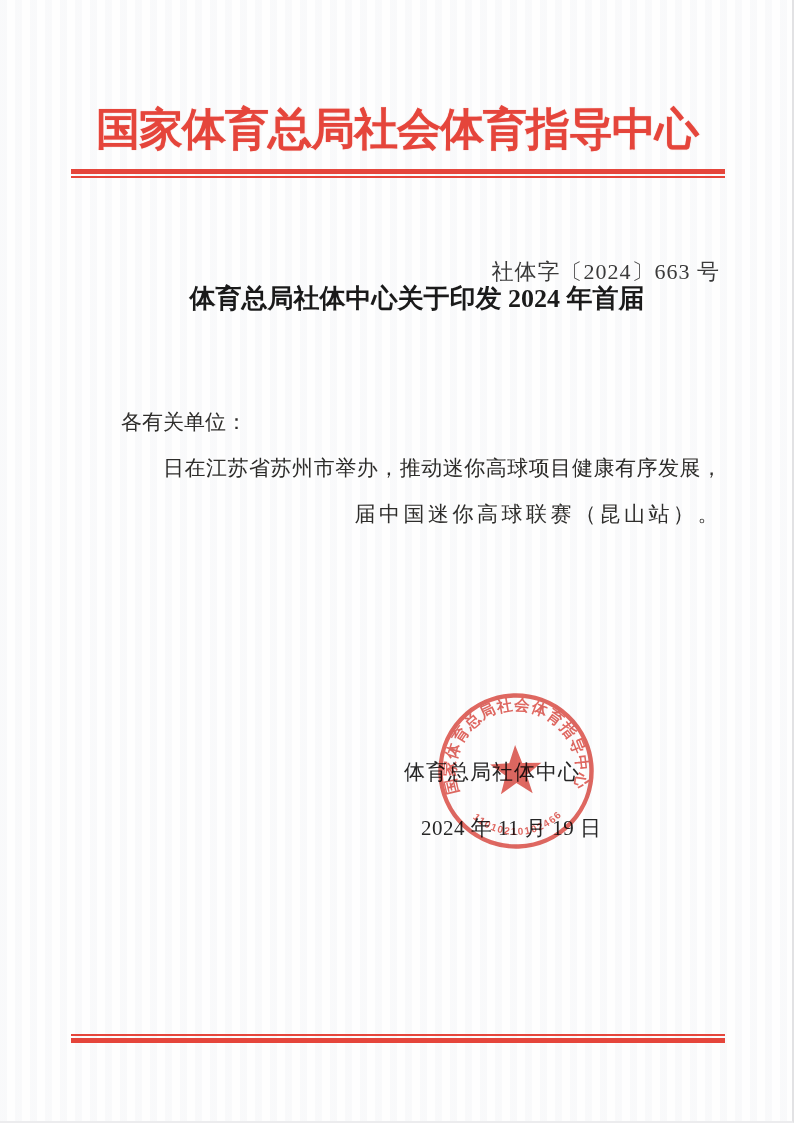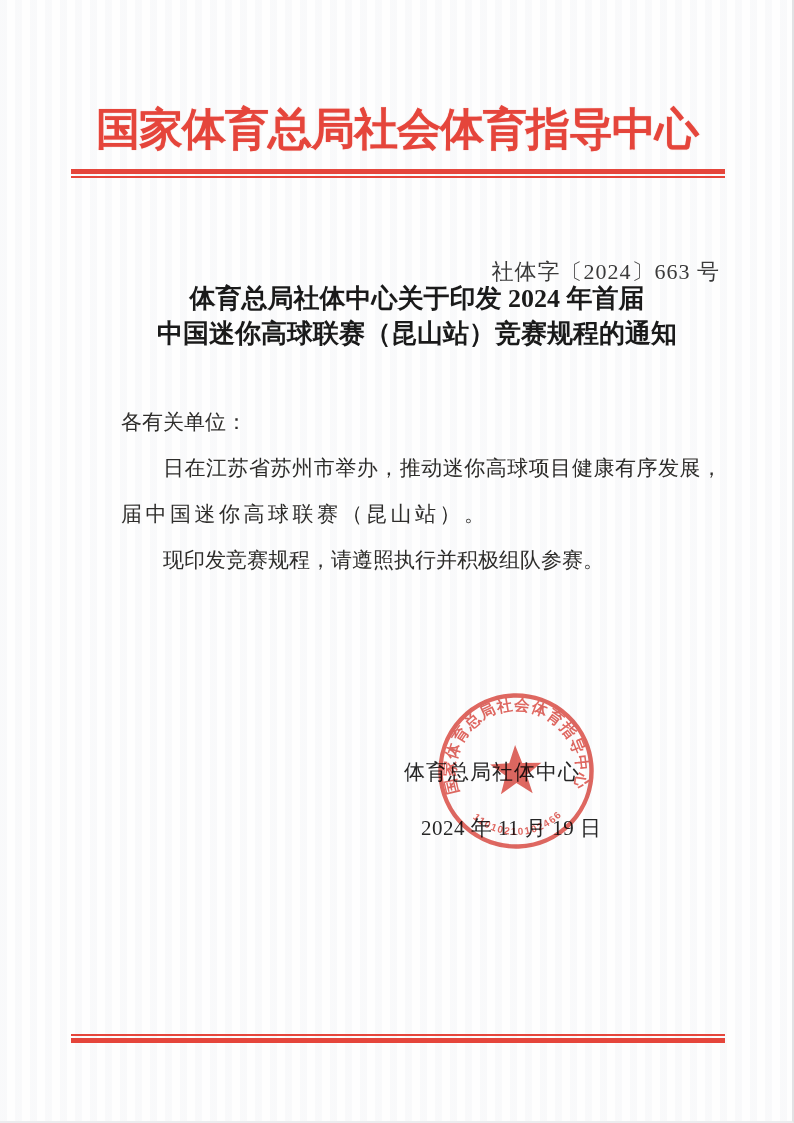--- a/index.html
+++ b/index.html
@@ -65,21 +65,21 @@
     line-height: 30px;
     color: var(--body-text);
   }
   .doc-body p {
     margin: 0 0 16px 9px;
     white-space: nowrap;
     text-align: left;
   }
   .doc-body p.indent { text-indent: 42px; }
   .doc-body p.fill { text-align: justify; text-align-last: justify; }
-  .doc-body p.spread { letter-spacing: 3.5px; }
+  .doc-body p.spread { letter-spacing: 3.5px; text-align: right; }
   .signature {
     position: absolute;
     top: 758px; left: 404px;
     font-size: 21px;
     letter-spacing: 1px;
     color: #262626;
   }
   .sign-date {
     position: absolute;
     top: 814px; left: 421px;
@@ -121,28 +121,26 @@
 
   <div class="rule rule-header">
     <div class="bar-thick"></div>
     <div class="bar-thin"></div>
   </div>
 
   <div class="doc-number">社体字〔2024〕663 号</div>
 
   <div class="doc-title">
     <div>体育总局社体中心关于印发 2024 年首届</div>
-    <div>中国迷你高球联赛（昆山站）竞赛规程的通知</div>
   </div>
 
   <div class="doc-body">
     <p>各有关单位：</p>
     <p class="indent fill">日在江苏省苏州市举办，推动迷你高球项目健康有序发展，</p>
     <p class="spread">届中国迷你高球联赛（昆山站）。</p>
-    <p class="indent">现印发竞赛规程，请遵照执行并积极组队参赛。</p>
   </div>
 
   <div class="signature">体育总局社体中心</div>
 
   <div class="sign-date">2024 年 11 月 19 日</div>
 
   <div class="seal">
     <svg viewBox="0 0 160 160" aria-hidden="true">
       <circle cx="80" cy="80" r="75.5" fill="none" stroke="currentColor" stroke-width="4.5"></circle>
       <path id="seal-arc-top" d="M 22.7 100.9 A 61 61 0 1 1 137.3 100.9" fill="none"></path>

